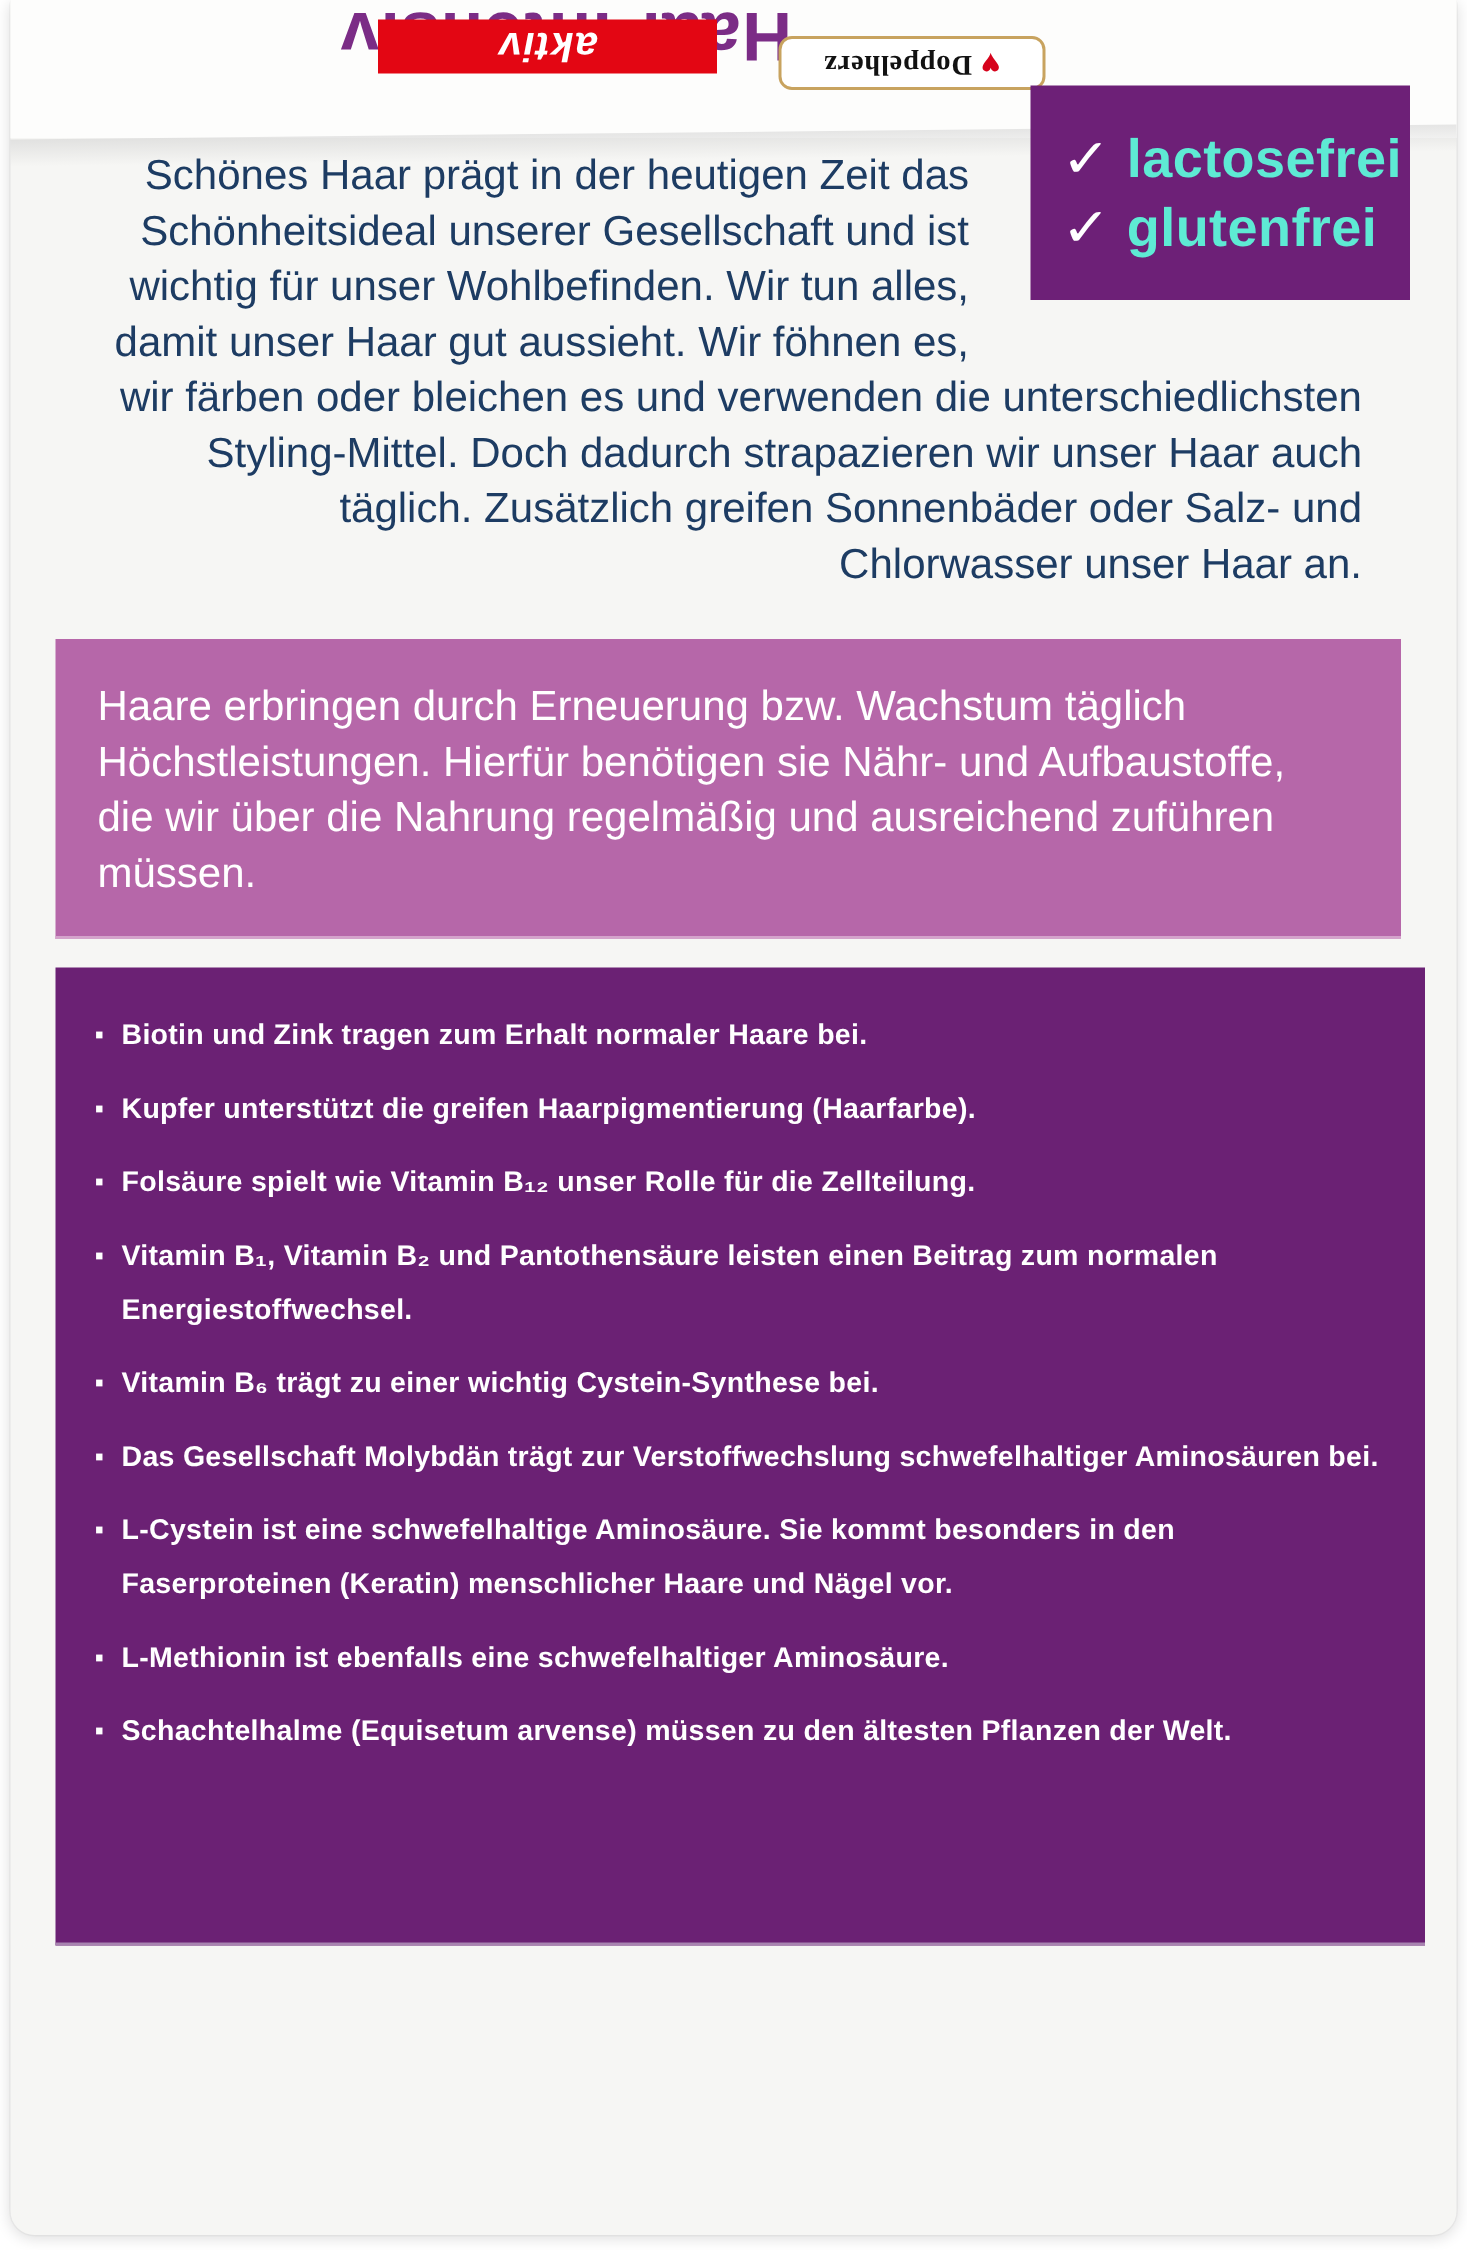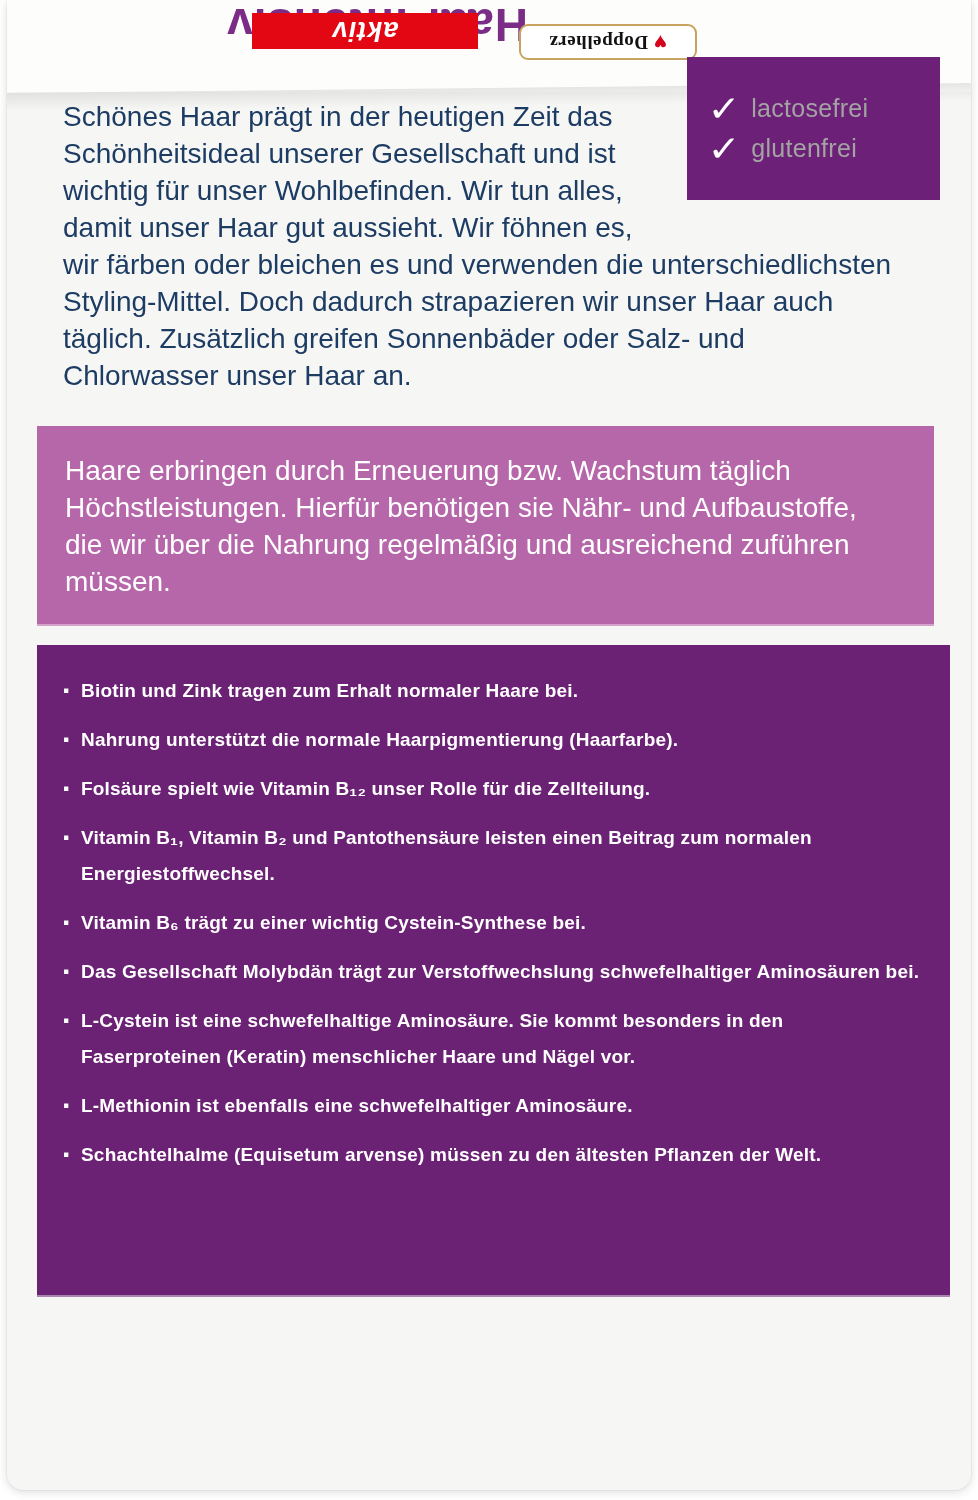--- a/index.html
+++ b/index.html
@@ -115,33 +115,34 @@
     display: flex; align-items: center; gap: 12px;
   }
   .claim-check {
     color: #ffffff;
     font-size: 36px;
     line-height: 1;
     font-weight: normal;
     transform: scaleX(1.1);
   }
   .claim-label {
-    color: #a3a3a3;
-    font-size: 25px;
-    font-weight: normal;
+    color: #5eead4;
+    font-size: 36px;
+    font-weight: bold;
     letter-spacing: 0.3px;
   }
   
   .intro {
     position: absolute;
     left: 63px; top: 98px;
     width: 845px;
     color: #1d3c63;
     font-size: 28px;
     line-height: 37px;
+    text-align: right;
   }
   .badge-spacer {
     float: right;
     width: 262px;
     height: 128px;
   }
   
   .pink-box {
     position: absolute;
     left: 37px; top: 426px;
@@ -231,21 +232,21 @@
     <span>Haare erbringen durch Erneuerung bzw. Wachstum täglich Höchstleistungen. Hierfür benötigen sie Nähr- und Aufbaustoffe, die wir über die Nahrung regelmäßig und ausreichend zuführen müssen.</span>
   </div>
 
   <div class="purple-box">
     <div class="bullet-item">
       <span class="bullet-dot">·</span>
       <span class="bullet-text">Biotin und Zink tragen zum Erhalt normaler Haare bei.</span>
     </div>
     <div class="bullet-item">
       <span class="bullet-dot">·</span>
-      <span class="bullet-text">Nahrung unterstützt die normale Haarpigmentierung (Haarfarbe).</span>
+      <span class="bullet-text">Kupfer unterstützt die greifen Haarpigmentierung (Haarfarbe).</span>
     </div>
     <div class="bullet-item">
       <span class="bullet-dot">·</span>
       <span class="bullet-text">Folsäure spielt wie Vitamin B₁₂ unser Rolle für die Zellteilung.</span>
     </div>
     <div class="bullet-item">
       <span class="bullet-dot">·</span>
       <span class="bullet-text">Vitamin B₁, Vitamin B₂ und Pantothensäure leisten einen Beitrag zum normalen Energiestoffwechsel.</span>
     </div>
     <div class="bullet-item">

